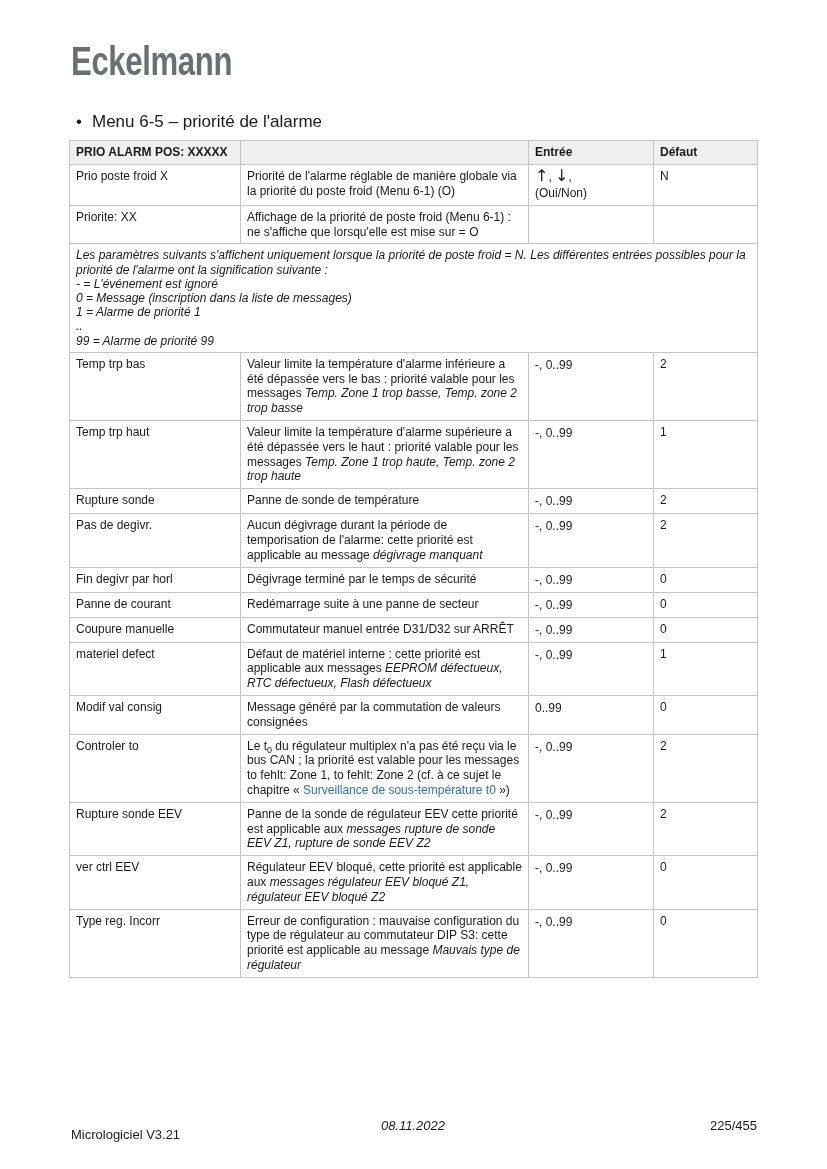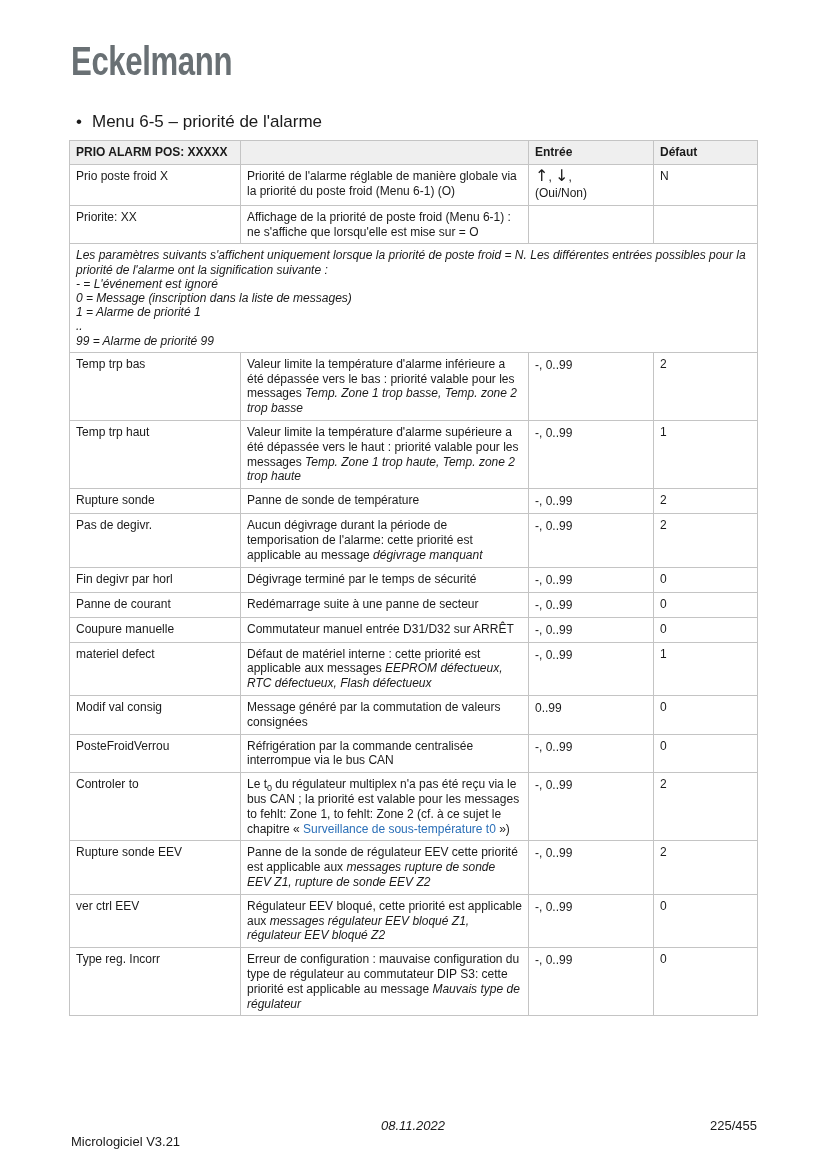--- a/index.html
+++ b/index.html
@@ -75,21 +75,21 @@
   }
   .entree-cell { line-height: 16px; }
   .footer {
     position: absolute;
     left: 69px;
     top: 1118px;
     width: 688px;
     font-size: 13px;
     color: #1a1a1a;
   }
-  .footer .footer-left { position: absolute; left: 2px; top: 16px; }
+  .footer .footer-left { position: absolute; left: 2px; top: 9px; }
   .footer .footer-center { position: absolute; left: 50%; transform: translateX(-50%); top: 0; font-style: italic; }
   .footer .footer-right { position: absolute; right: 0; top: 0; }
 </style>
 </head>
 <body>
 
 <div class="page">
 
   <div class="logo">Eckelmann</div>
 
@@ -183,26 +183,20 @@
           <td class="entree-cell"><span>-, 0..99</span></td>
           <td class="defaut-cell"><span>1</span></td>
         </tr>
         <tr>
           <td class="param-cell"><span>Modif val consig</span></td>
           <td class="desc-cell"><span>Message généré par la commutation de valeurs consignées</span></td>
           <td class="entree-cell"><span>0..99</span></td>
           <td class="defaut-cell"><span>0</span></td>
         </tr>
         <tr>
-          <td class="param-cell"><span>PosteFroidVerrou</span></td>
-          <td class="desc-cell"><span>Réfrigération par la commande centralisée interrompue via le bus CAN</span></td>
-          <td class="entree-cell"><span>-, 0..99</span></td>
-          <td class="defaut-cell"><span>0</span></td>
-        </tr>
-        <tr>
           <td class="param-cell"><span>Controler to</span></td>
           <td class="desc-cell"><span>Le t</span><span class="seg-sub">0</span><span> du régulateur multiplex n'a pas été reçu via le bus CAN ; la priorité est valable pour les messages to fehlt: Zone 1, to fehlt: Zone 2 (cf. à ce sujet le chapitre « </span><a class="seg-link" href="#">Surveillance de sous-température t0</a><span> »)</span></td>
           <td class="entree-cell"><span>-, 0..99</span></td>
           <td class="defaut-cell"><span>2</span></td>
         </tr>
         <tr>
           <td class="param-cell"><span>Rupture sonde EEV</span></td>
           <td class="desc-cell"><span>Panne de la sonde de régulateur EEV cette priorité est applicable aux </span><span class="seg-i">messages rupture de sonde EEV Z1, rupture de sonde EEV Z2</span></td>
           <td class="entree-cell"><span>-, 0..99</span></td>
           <td class="defaut-cell"><span>2</span></td>

